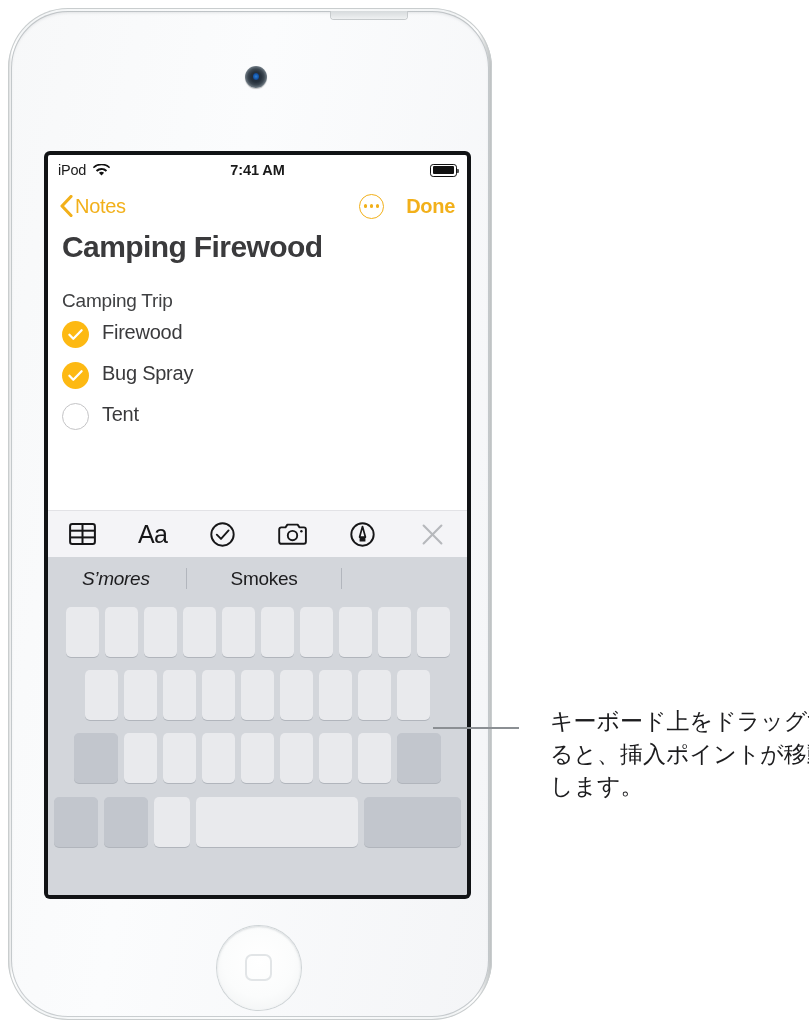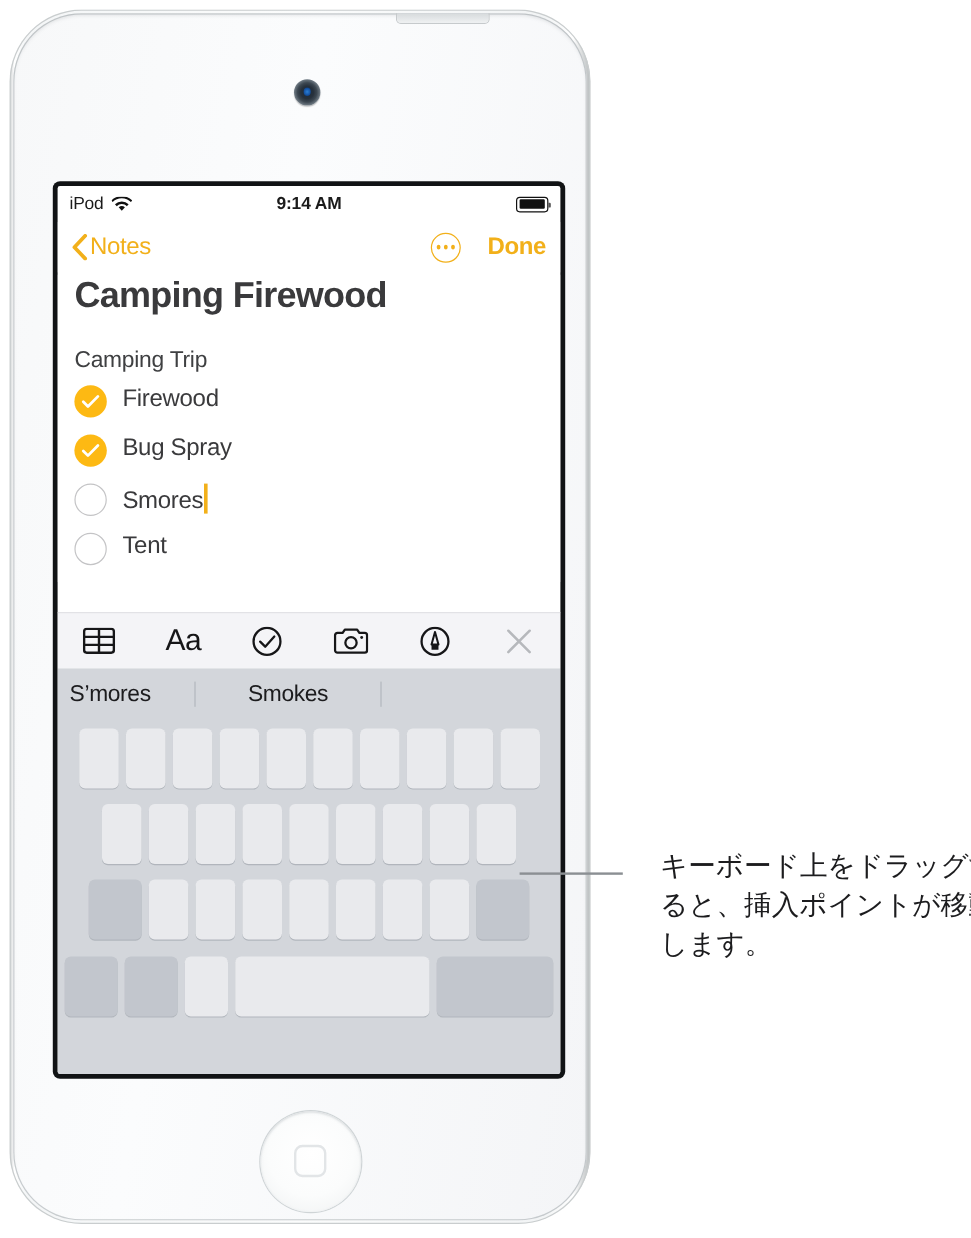--- a/index.html
+++ b/index.html
@@ -141,21 +141,21 @@
     height: 100%; cursor: pointer;
   }
   .aa-glyph { font-size: 25px; color: #161618; letter-spacing: -0.5px; line-height: 1; }
 
   
   .sugg-bar {
     position: absolute; left: 0; right: 0; top: 402px; height: 43px;
     background: #d3d6db; display: flex; align-items: center;
   }
   .sugg { font-size: 19px; color: #1c1c1e; letter-spacing: -0.3px; padding: 0 6px; }
-  .sugg-1 { margin-left: 4px; }
+  .sugg-1 { margin-left: 28px; font-style: italic; }
   .sugg-div { width: 1px; height: 21px; background: #b2b6bd; }
   .sp-a { flex: 0 0 30px; } .sp-b { flex: 0 0 38px; } .sp-c { flex: 0 0 38px; }
 
   
   .keyboard {
     position: absolute; left: 0; right: 0; top: 445px; bottom: 0;
     background: #d3d6db; padding: 4px 3px 3px 3px;
   }
   .krow { display: flex; justify-content: center; }
   .krow.r1 { margin-top: 3px; }
@@ -206,21 +206,21 @@
             <div class="sb-left">
               <span class="sb-carrier">iPod</span>
               <span class="wifi-icon">
                 <svg width="17" height="13" viewBox="0 0 17 13">
                   <path d="M8.5 11.6 5.9 8.8a3.9 3.9 0 0 1 5.2 0z" fill="#111"></path>
                   <path d="M8.5 6.1c1.6 0 3.1.6 4.2 1.7l1.5-1.6a8.2 8.2 0 0 0-11.4 0l1.5 1.6A6 6 0 0 1 8.5 6.1z" fill="#111"></path>
                   <path d="M8.5 1.2c2.9 0 5.6 1.1 7.6 3.1l1.1-1.2A12.1 12.1 0 0 0 8.5-.4 12.1 12.1 0 0 0-.2 3.1l1.1 1.2a10.7 10.7 0 0 1 7.6-3.1z" fill="#111"></path>
                 </svg>
               </span>
             </div>
-            <div class="sb-time">9:14 AM</div>
+            <div class="sb-time">7:41 AM</div>
             <div class="sb-right">
               <div class="battery">
                 <div class="battery-fill"></div>
               </div>
             </div>
           </div>
 
           <div class="navbar">
             <div class="nav-back">
               <span class="chev">
@@ -261,24 +261,20 @@
                 <span class="bullet checked">
                   <span class="tick">
                     <svg width="27" height="27" viewBox="0 0 27 27">
                       <path d="M7.4 13.8 11.3 17.7 19.6 9.3" fill="none" stroke="#fff" stroke-width="2.3" stroke-linecap="round" stroke-linejoin="round"></path>
                     </svg>
                   </span>
                 </span>
                 <span class="check-label">Bug Spray</span>
               </div>
 
-              <div class="check-row">
-                <span class="bullet unchecked"></span>
-                <span class="check-label"><span>Smores</span><span class="caret"></span></span>
-              </div>
 
               <div class="check-row">
                 <span class="bullet unchecked"></span>
                 <span class="check-label">Tent</span>
               </div>
 
             </div>
           </div>
 
           <div class="fmt-toolbar">

